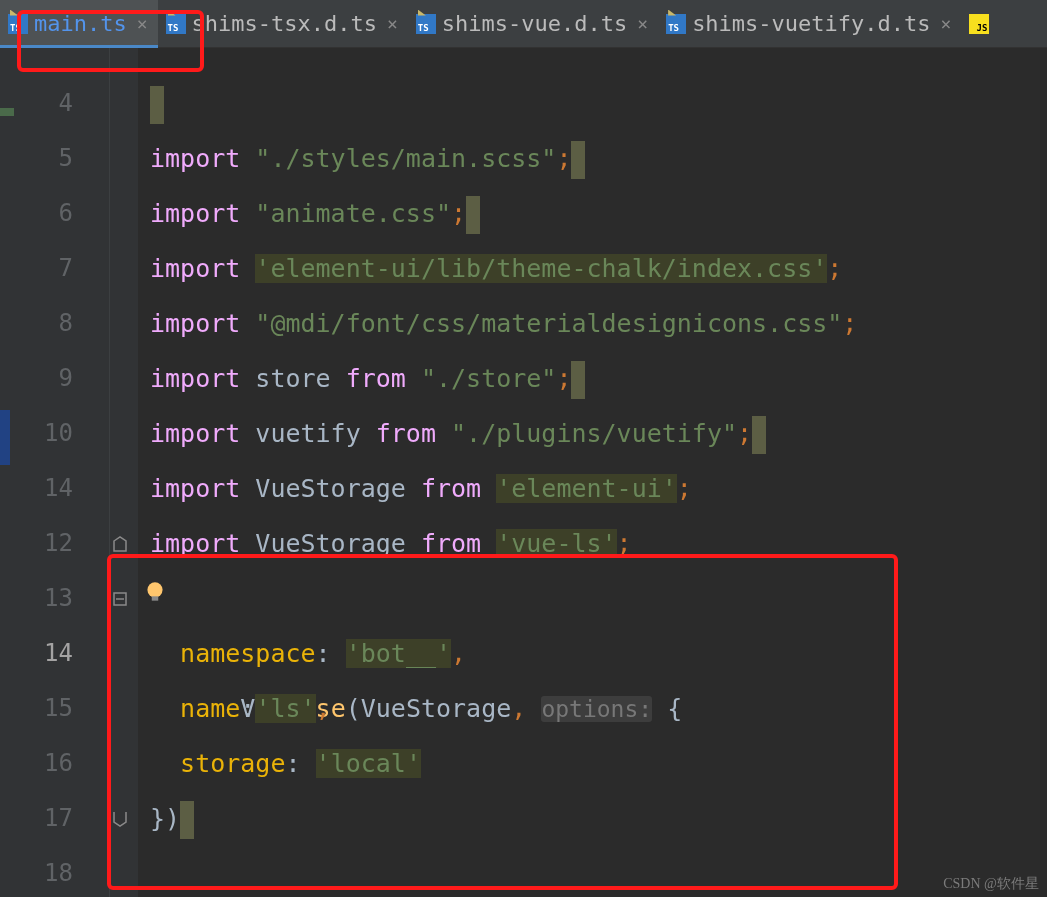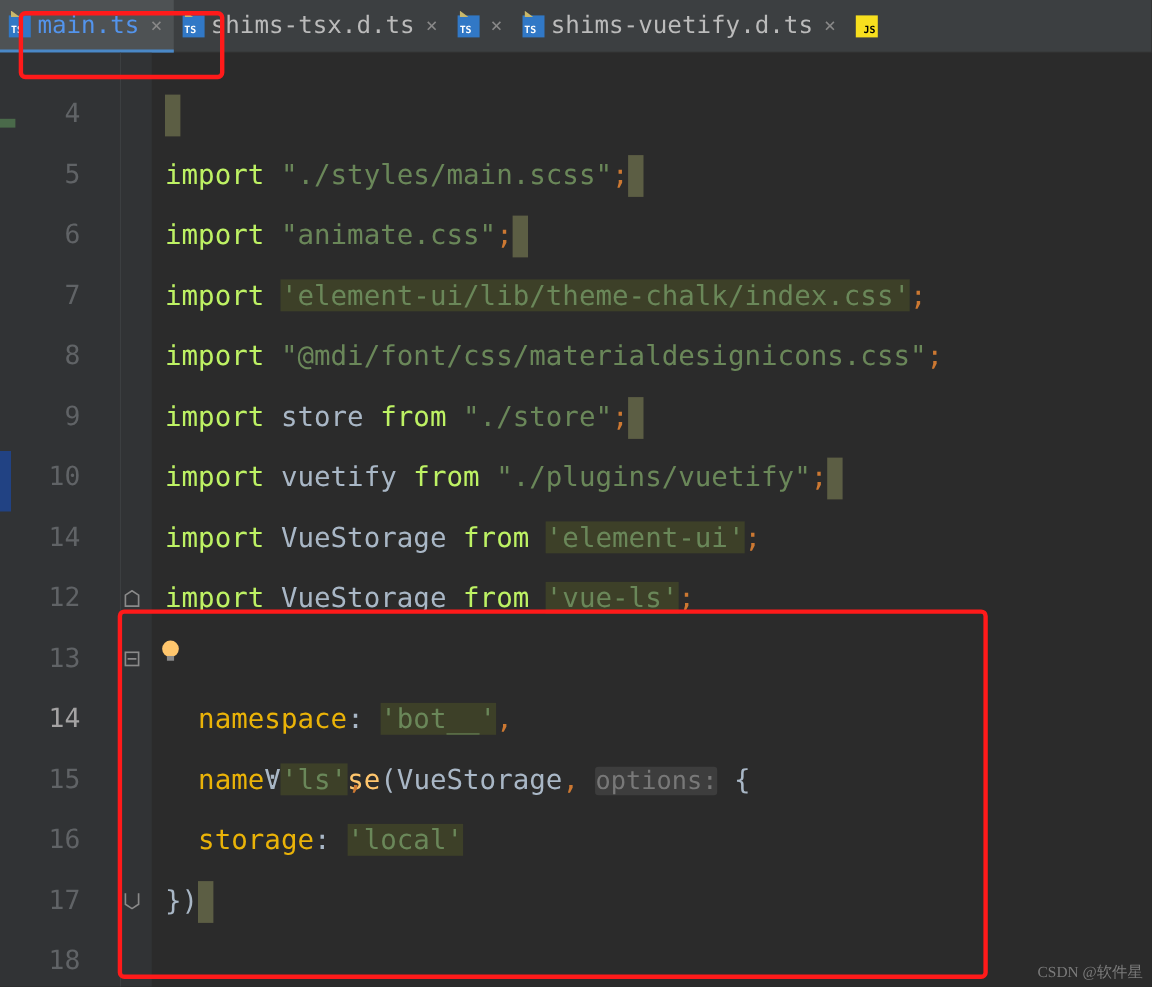--- a/index.html
+++ b/index.html
@@ -128,21 +128,21 @@
   padding-left: 12px;
   position: relative;
   flex-grow: 1;
 }
 .line {
   height: 55px;
   line-height: 55px;
   white-space: pre;
   position: relative;
 }
-.kw { color: #bef264; }
+.kw { color: #f0abfc; }
 .ident { color: #a9b7c6; }
 .str { color: #6a8759; }
 .punc { color: #cc7832; }
 .purple { color: #eab308; }
 .comma { color: #cc7832; }
 .white { color: #a9b7c6; }
 .fn { color: #ffc66d; }
 .param-hint {
   background: #3d3d3d;
   color: #787878;
@@ -219,20 +219,21 @@
     <span class="ts-icon">
         <span class="ear"></span>
       </span>
     <span>shims-tsx.d.ts</span>
     <span class="close">×</span>
   </div>
   <div class="tab">
     <span class="ts-icon">
         <span class="ear"></span>
       </span>
+    <span>shims-vue.d.ts</span>
     <span class="close">×</span>
   </div>
   <div class="tab">
     <span class="ts-icon">
         <span class="ear"></span>
       </span>
     <span>shims-vuetify.d.ts</span>
     <span class="close">×</span>
   </div>
   <div class="tab" style="padding-right:0">

